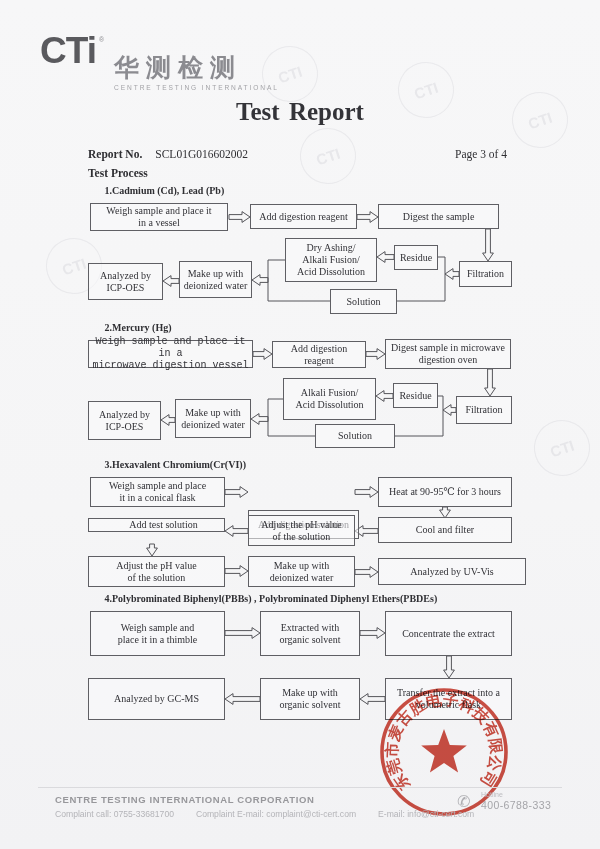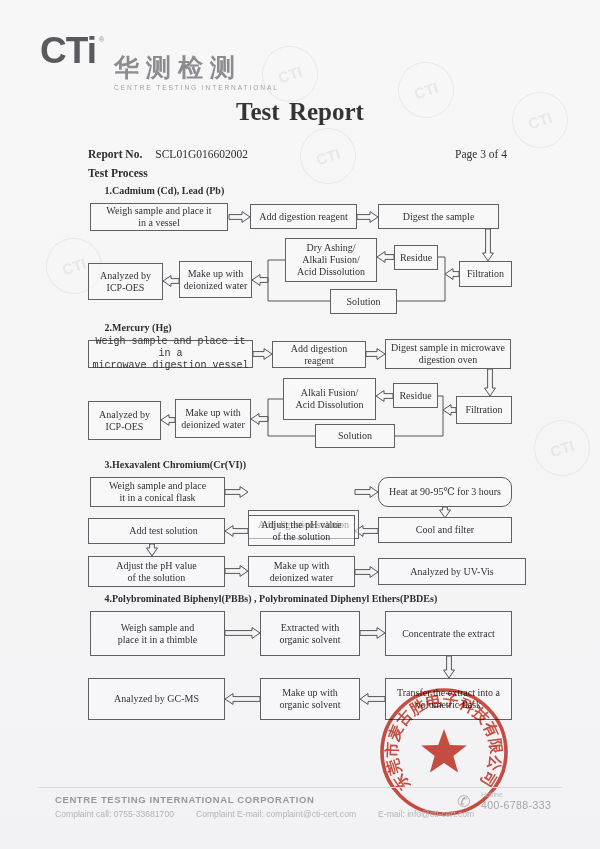--- a/index.html
+++ b/index.html
@@ -152,22 +152,22 @@
     <div class="fbox" style="left: 393px; top: 383px; width: 45px; height: 25px;">Residue</div>
     <div class="fbox" style="left: 456px; top: 396px; width: 56px; height: 28px;">Filtration</div>
     <div class="fbox" style="left: 175px; top: 399px; width: 76px; height: 39px;">Make up with
 deionized water</div>
     <div class="fbox" style="left: 88px; top: 401px; width: 73px; height: 39px;">Analyzed by
 ICP-OES</div>
     <div class="fbox" style="left: 315px; top: 424px; width: 80px; height: 24px;">Solution</div>
     <div class="fbox" style="left: 90px; top: 477px; width: 135px; height: 30px;">Weigh sample and place
 it in a conical flask</div>
     <div class="fbox" style="left: 248px; top: 478px; width: 111px; height: 29px; margin-top: 32px;">Add digestion solution</div>
-    <div class="fbox" style="left: 378px; top: 477px; width: 134px; height: 30px; border-radius: 10px;">Heat at 90-95℃  for 3 hours</div>
-    <div class="fbox" style="left: 88px; top: 518px; width: 137px; height: 26px; padding-left: 16px;">Add test solution</div>
+    <div class="fbox" style="left: 378px; top: 477px; width: 134px; height: 30px;">Heat at 90-95℃  for 3 hours</div>
+    <div class="fbox" style="left: 88px; top: 518px; width: 137px; height: 14px; padding-left: 16px;">Add test solution</div>
     <div class="fbox" style="left: 248px; top: 515px; width: 107px; height: 31px;">Adjust the pH value
 of the solution</div>
     <div class="fbox" style="left: 378px; top: 517px; width: 134px; height: 26px;">Cool and filter</div>
     <div class="fbox" style="left: 88px; top: 556px; width: 137px; height: 31px;">Adjust the pH value
 of the solution</div>
     <div class="fbox" style="left: 248px; top: 556px; width: 107px; height: 31px;">Make up with
 deionized water</div>
     <div class="fbox" style="left: 378px; top: 558px; width: 148px; height: 27px;">Analyzed by UV-Vis</div>
     <div class="fbox" style="left: 90px; top: 611px; width: 135px; height: 45px;">Weigh sample and
 place it in a thimble</div>

